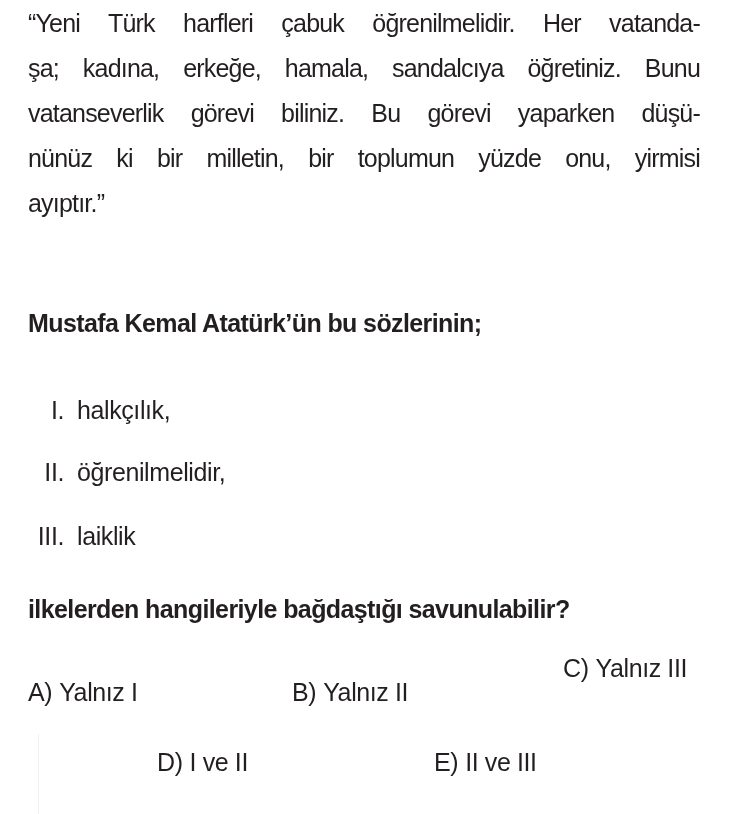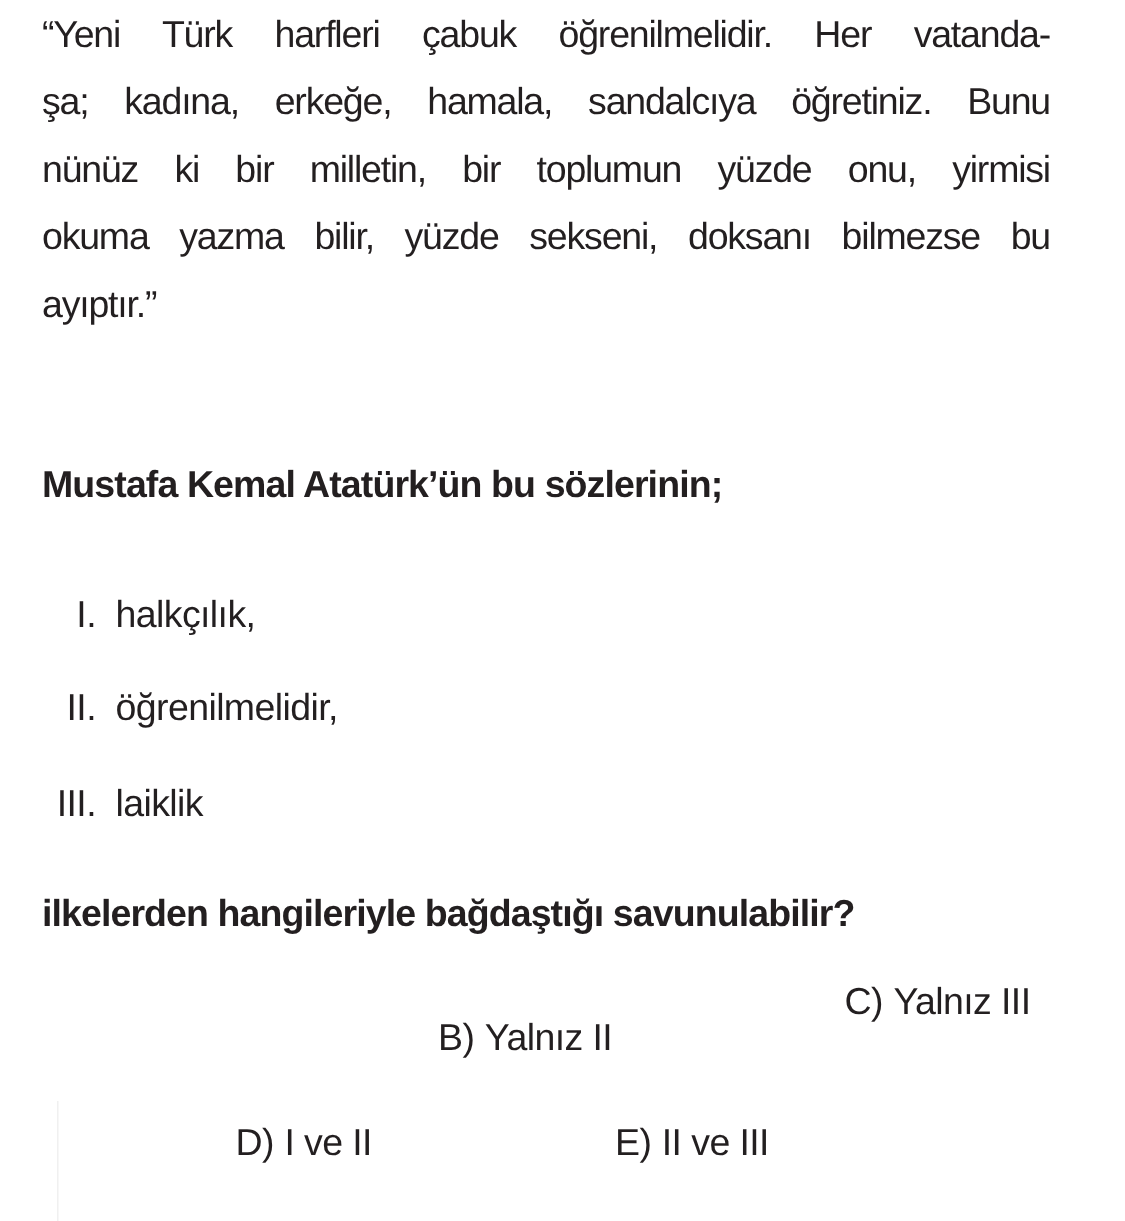--- a/index.html
+++ b/index.html
@@ -69,63 +69,66 @@
     font-size: 25px;
     line-height: 45px;
     letter-spacing: -0.4px;
     white-space: nowrap;
     cursor: default;
   }
   .opt-a { left: 28px;  top: 670px; }
   .opt-b { left: 292px; top: 670px; }
   .opt-c { left: 563px; top: 646px; }
   .opt-d { left: 157px; top: 740px; }
-  .opt-e { left: 410px; top: 740px; }
+  .opt-e { left: 434px; top: 740px; }
   .opt-letter {
     margin-right: 7px;
   }
   .scan-artifact {
     position: absolute;
     left: 38px;
     top: 734px;
     width: 1px;
     height: 80px;
     background: #f0f0f0;
   }
 </style>
 </head>
 <body>
 
 <div class="page">
 
   <div class="passage">
     <div class="line">“Yeni Türk harfleri çabuk öğrenilmelidir. Her vatanda-</div>
     <div class="line">şa; kadına, erkeğe, hamala, sandalcıya öğretiniz. Bunu</div>
+    <div class="line">vatanseverlik görevi biliniz. Bu görevi yaparken düşü-</div>
     <div class="line">nünüz ki bir milletin, bir toplumun yüzde onu, yirmisi</div>
-    <div class="line">okuma yazma bilir, yüzde sekseni, doksanı bilmezse bu</div>
     <div class="line last">ayıptır.”</div>
   </div>
 
   <div class="stem stem-intro">Mustafa Kemal Atatürk’ün bu sözlerinin;</div>
 
   <div class="item item-1">
     <span class="item-num">I.</span>
     <span class="item-text">halkçılık,</span>
   </div>
   <div class="item item-2">
     <span class="item-num">II.</span>
     <span class="item-text">öğrenilmelidir,</span>
   </div>
   <div class="item item-3">
     <span class="item-num">III.</span>
     <span class="item-text">laiklik</span>
   </div>
 
   <div class="stem stem-question">ilkelerden hangileriyle bağdaştığı savunulabilir?</div>
 
+  <div class="option opt-a">
+    <span class="opt-letter">A)</span><span class="opt-text">Yalnız I</span>
+  </div>
   <div class="option opt-b">
     <span class="opt-letter">B)</span><span class="opt-text">Yalnız II</span>
   </div>
   <div class="option opt-c">
     <span class="opt-letter">C)</span><span class="opt-text">Yalnız III</span>
   </div>
   <div class="option opt-d">
     <span class="opt-letter">D)</span><span class="opt-text">I ve II</span>
   </div>
   <div class="option opt-e">

